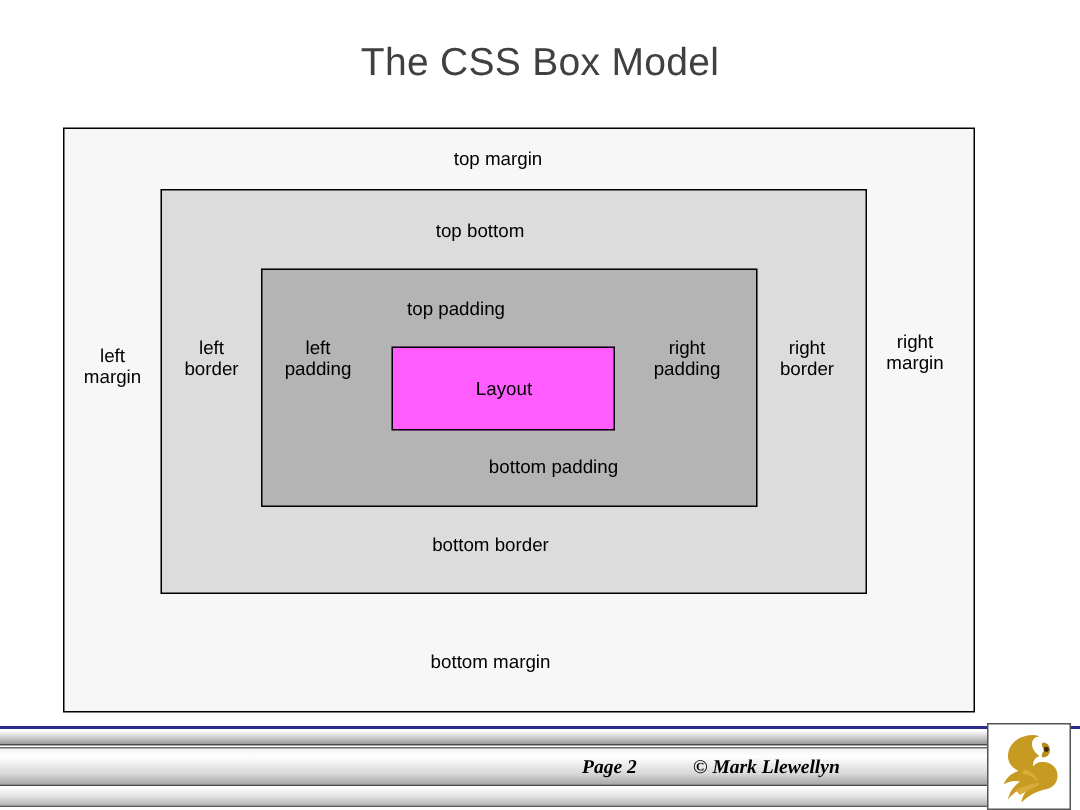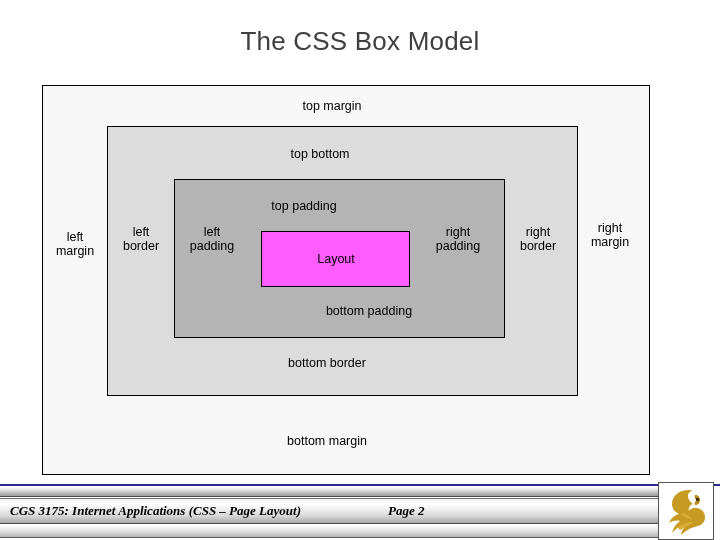--- a/index.html
+++ b/index.html
@@ -211,22 +211,22 @@
 border</div>
 <div class="diagram-label lbl-center lbl-right-margin">right
 margin</div>
 
 <div class="footer">
   <div class="footer-topline"></div>
   <div class="footer-bar-a"></div>
   <div class="footer-bar-b"></div>
   <div class="footer-bar-c"></div>
 
-  <div class="footer-text ft-course">CGS 3175: Internet Applications (CSS – Page Layout)</div>
   <div class="footer-text ft-page">Page 2</div>
+  <div class="footer-text ft-copyright">© Mark Llewellyn</div>
 
   <div class="logo-box">
     <svg width="54" height="56" viewBox="0 0 54 56" xmlns="http://www.w3.org/2000/svg">
       <g fill="#c79a21">
         <path d="M30 7 C20 7 13 13 13 21 C13 26 16 29 20 31 C16 32 12 35 10 40
                  C13 38 17 37 21 38 C17 41 14 45 13 50 C17 45 22 42 28 41
                  C24 45 22 49 22 52 C27 47 33 44 39 43 C43 42 46 39 46 34
                  C46 28 41 25 36 25 C33 25 31 26 30 28 C29 25 31 22 34 21
                  C31 19 29 16 29 13 C29 10 31 8 34 8 C32 7 31 7 30 7 Z"></path>
         <path d="M36 12 C39 12 41 14 41 17 C41 20 39 22 36 22 C35 20 36 18 38 17

